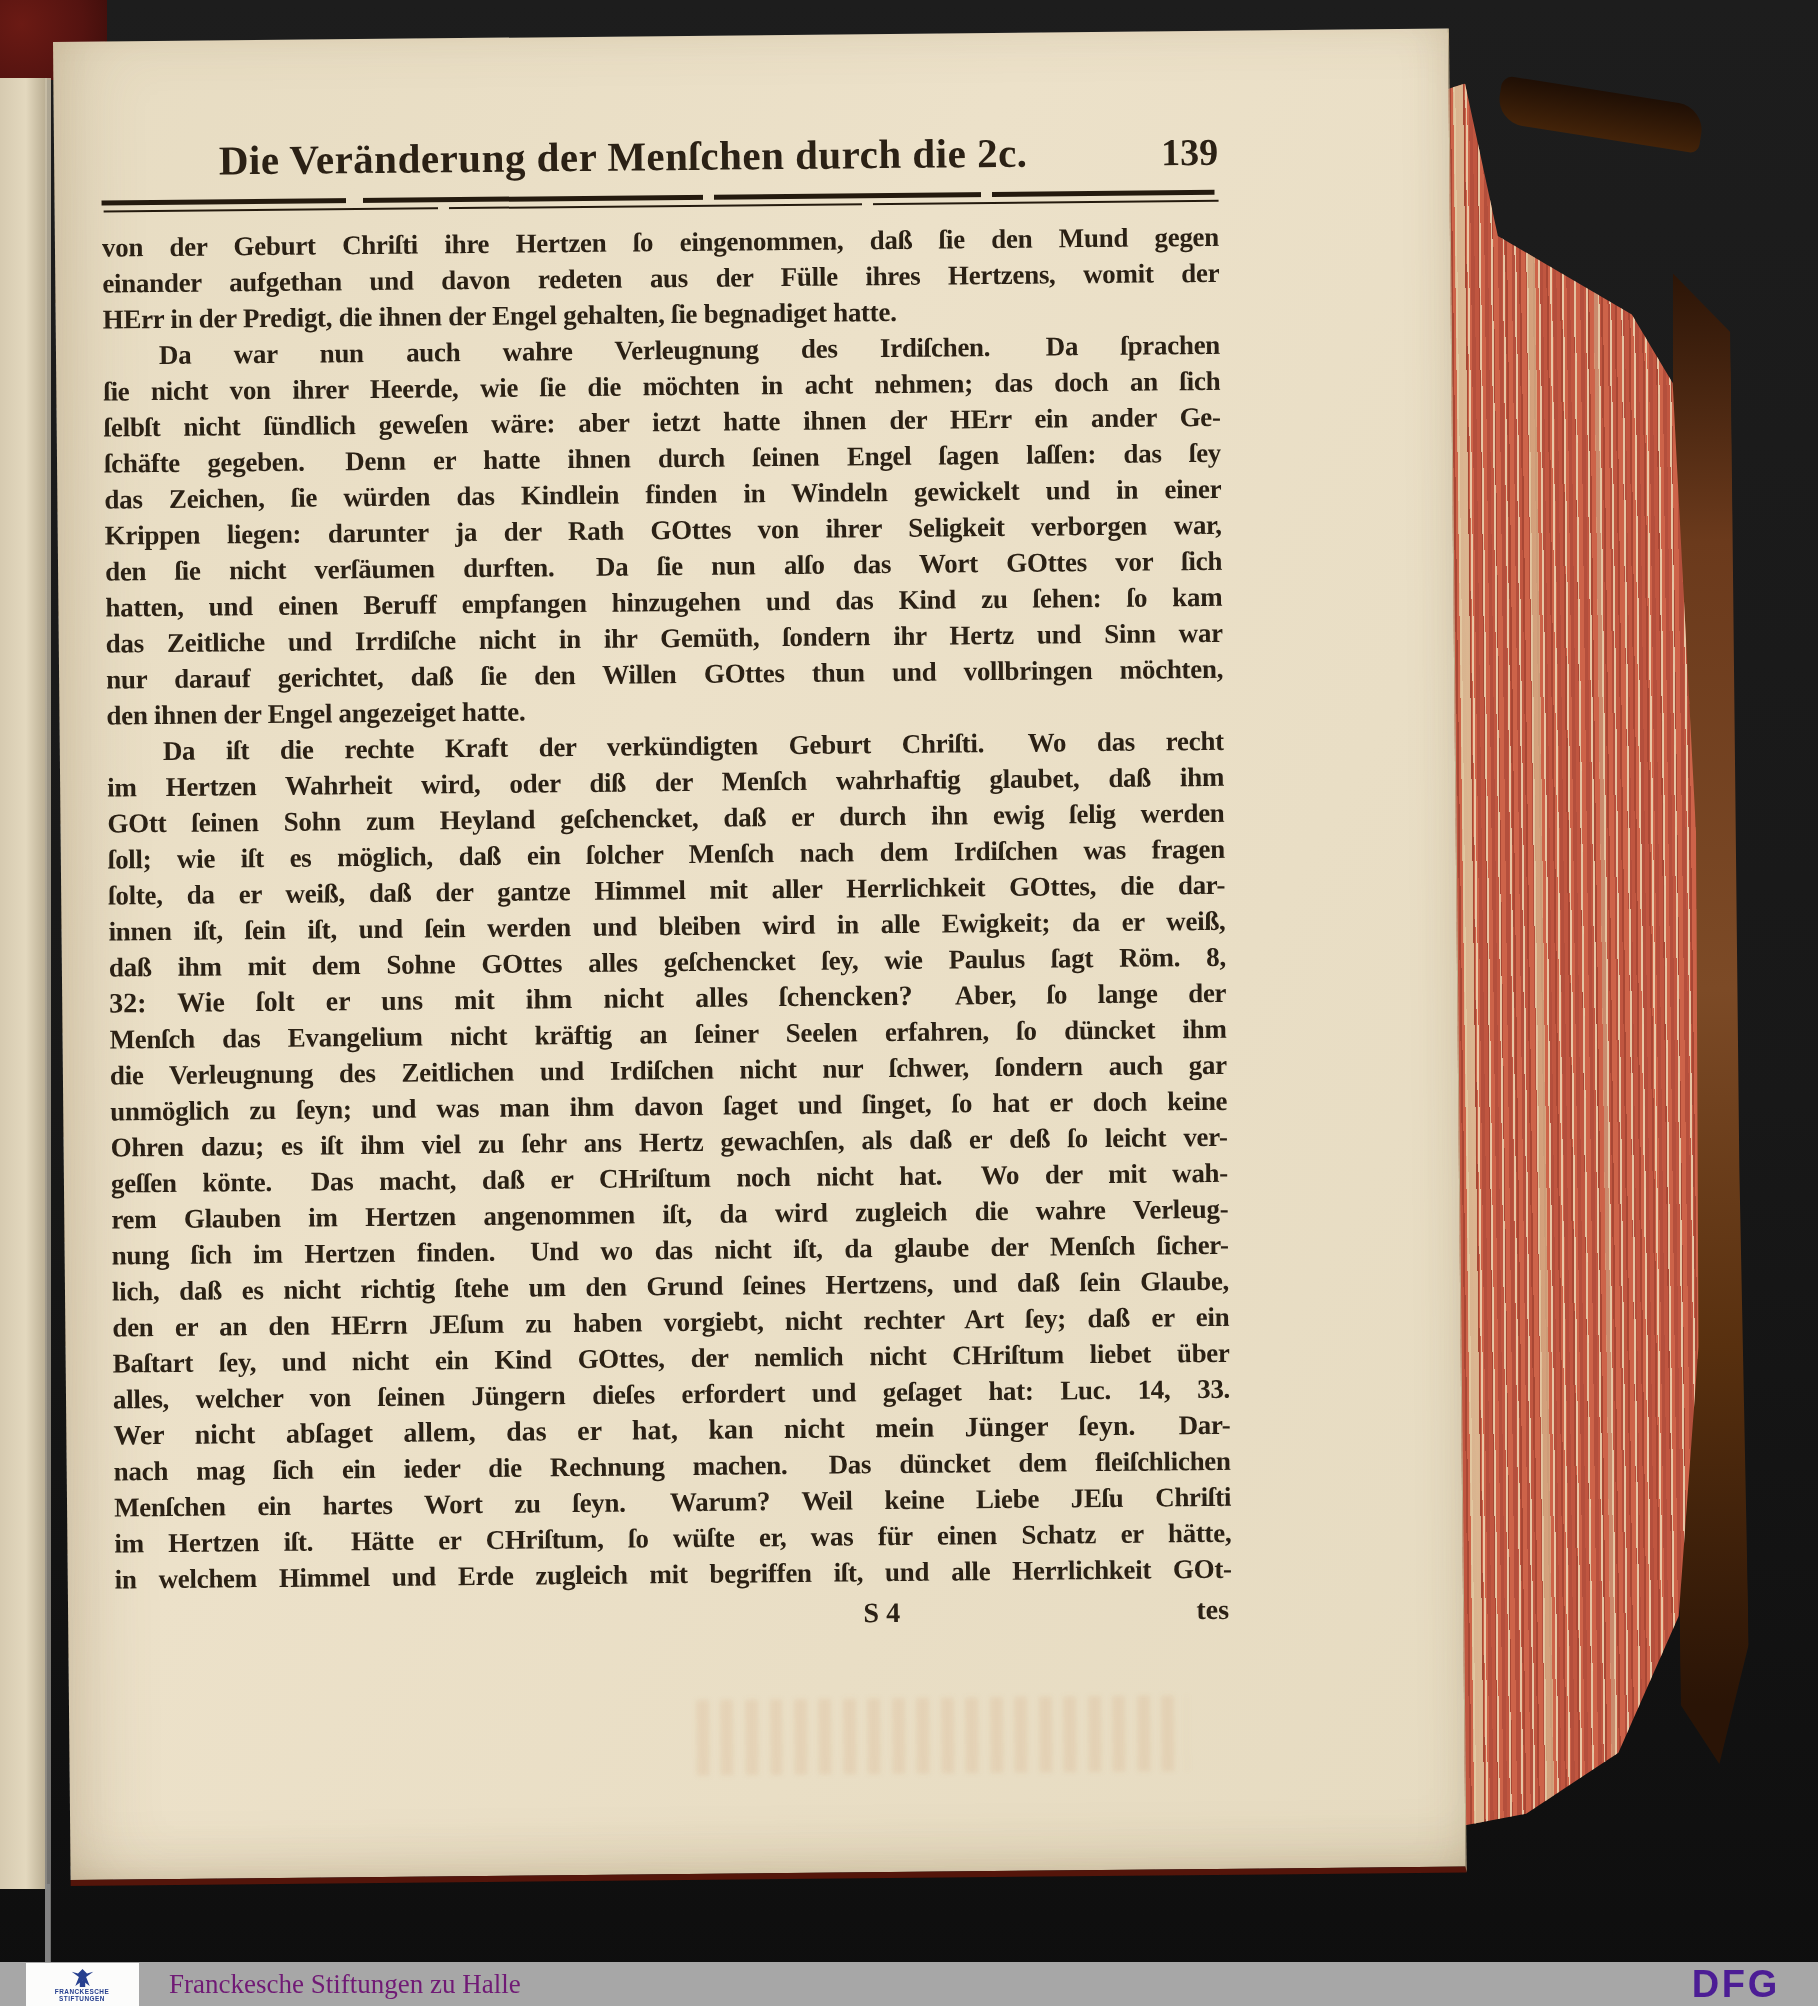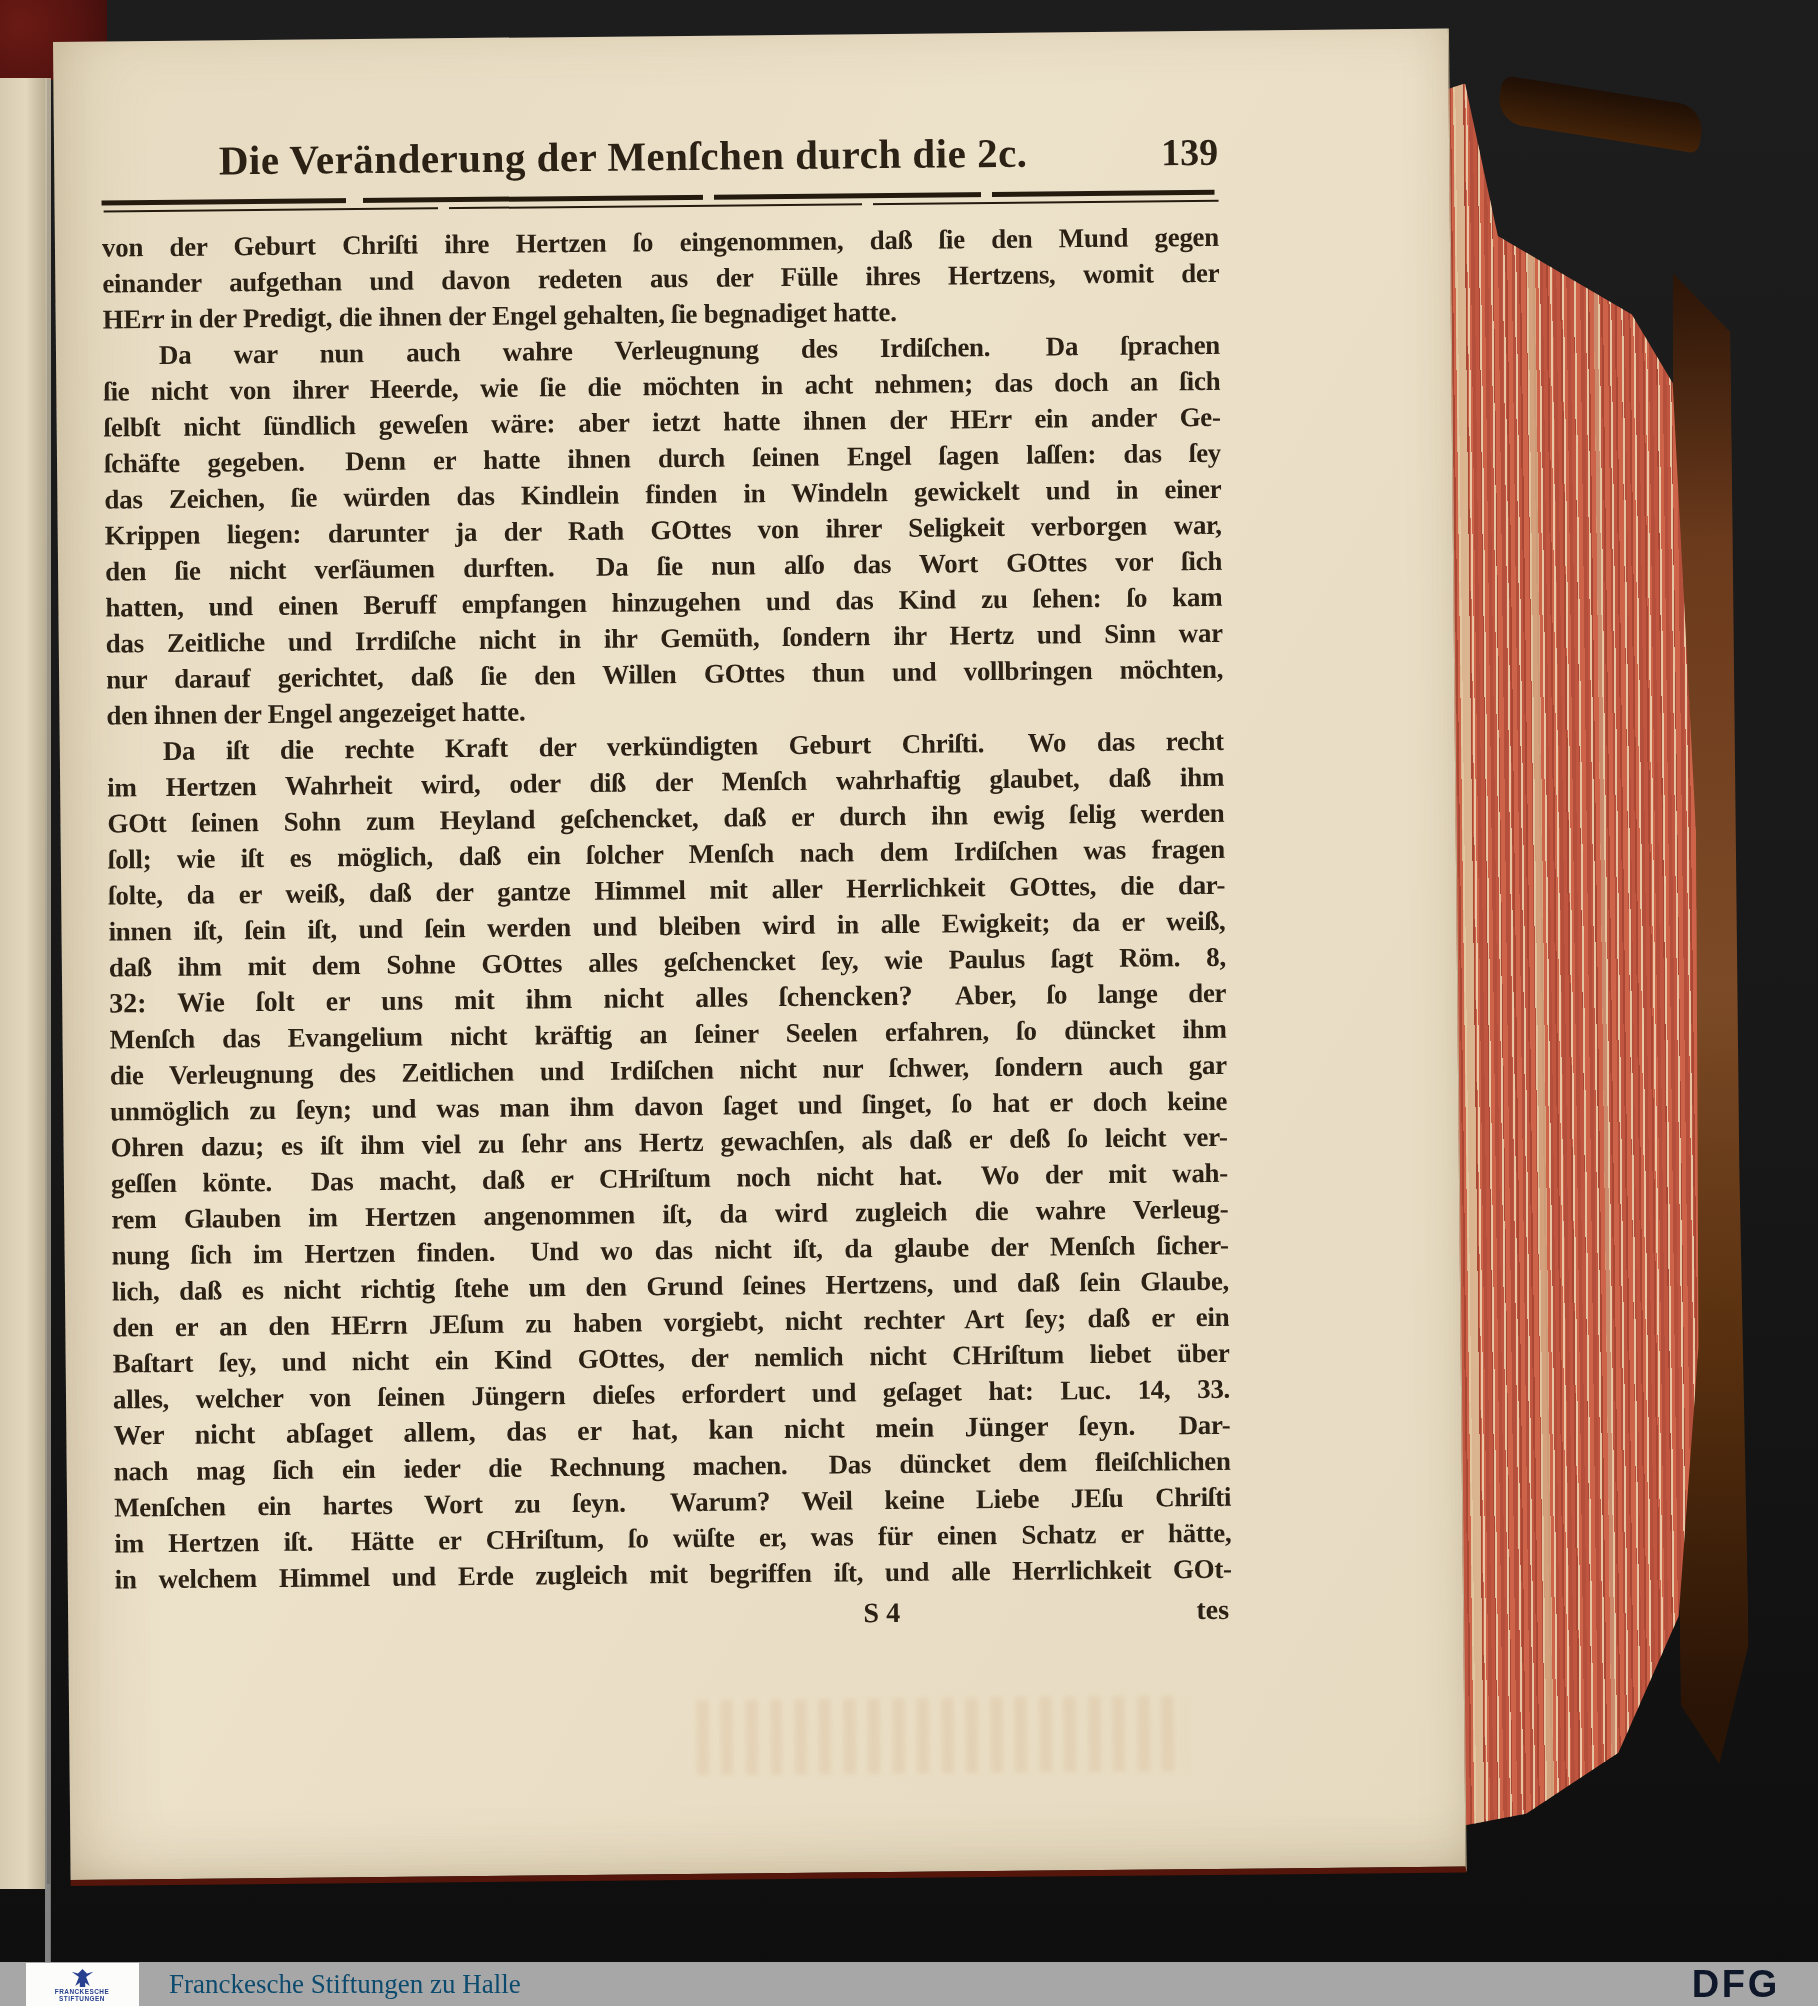--- a/index.html
+++ b/index.html
@@ -57,22 +57,22 @@
 
   
   .below-line{position:absolute;left:45px;top:1884px;width:4.5px;height:78px;background:#8a8a8a;opacity:.75;}
 
   
   .viewer-bar{position:absolute;left:0;top:1962px;width:1818px;height:45px;background:#a7a7a7;}
   .logo-box{position:absolute;left:25.5px;top:0.9px;width:113px;height:44px;background:#fcfcfb;display:flex;flex-direction:column;align-items:center;justify-content:center;}
   .logo-mark{width:27px;height:20px;display:block;}
   .logo-text{font-family:"Liberation Sans",sans-serif;font-size:6.4px;line-height:7.3px;letter-spacing:0.5px;color:#27408f;text-align:center;font-weight:bold;}
   .logo-text span{display:block;}
-  .inst-name{position:absolute;left:169px;top:0;height:45px;line-height:45px;color:#0c4a6e;font-size:27px;font-family:"Liberation Serif",serif;}
-  .dfg{position:absolute;right:38px;top:0;height:45px;line-height:45px;color:#0f172a;font-family:"Liberation Sans",sans-serif;font-weight:bold;font-size:38px;letter-spacing:2.7px;}
+  .inst-name{position:absolute;left:169px;top:0;height:45px;line-height:45px;color:#701a75;font-size:27px;font-family:"Liberation Serif",serif;}
+  .dfg{position:absolute;right:38px;top:0;height:45px;line-height:45px;color:#4c1d95;font-family:"Liberation Sans",sans-serif;font-weight:bold;font-size:38px;letter-spacing:2.7px;}
 </style>
 </head>
 <body>
 
 <div class="stage">
 
   <div class="corner-patch"></div>
   <div class="left-edge"></div>
   <div class="left-line"></div>
 

